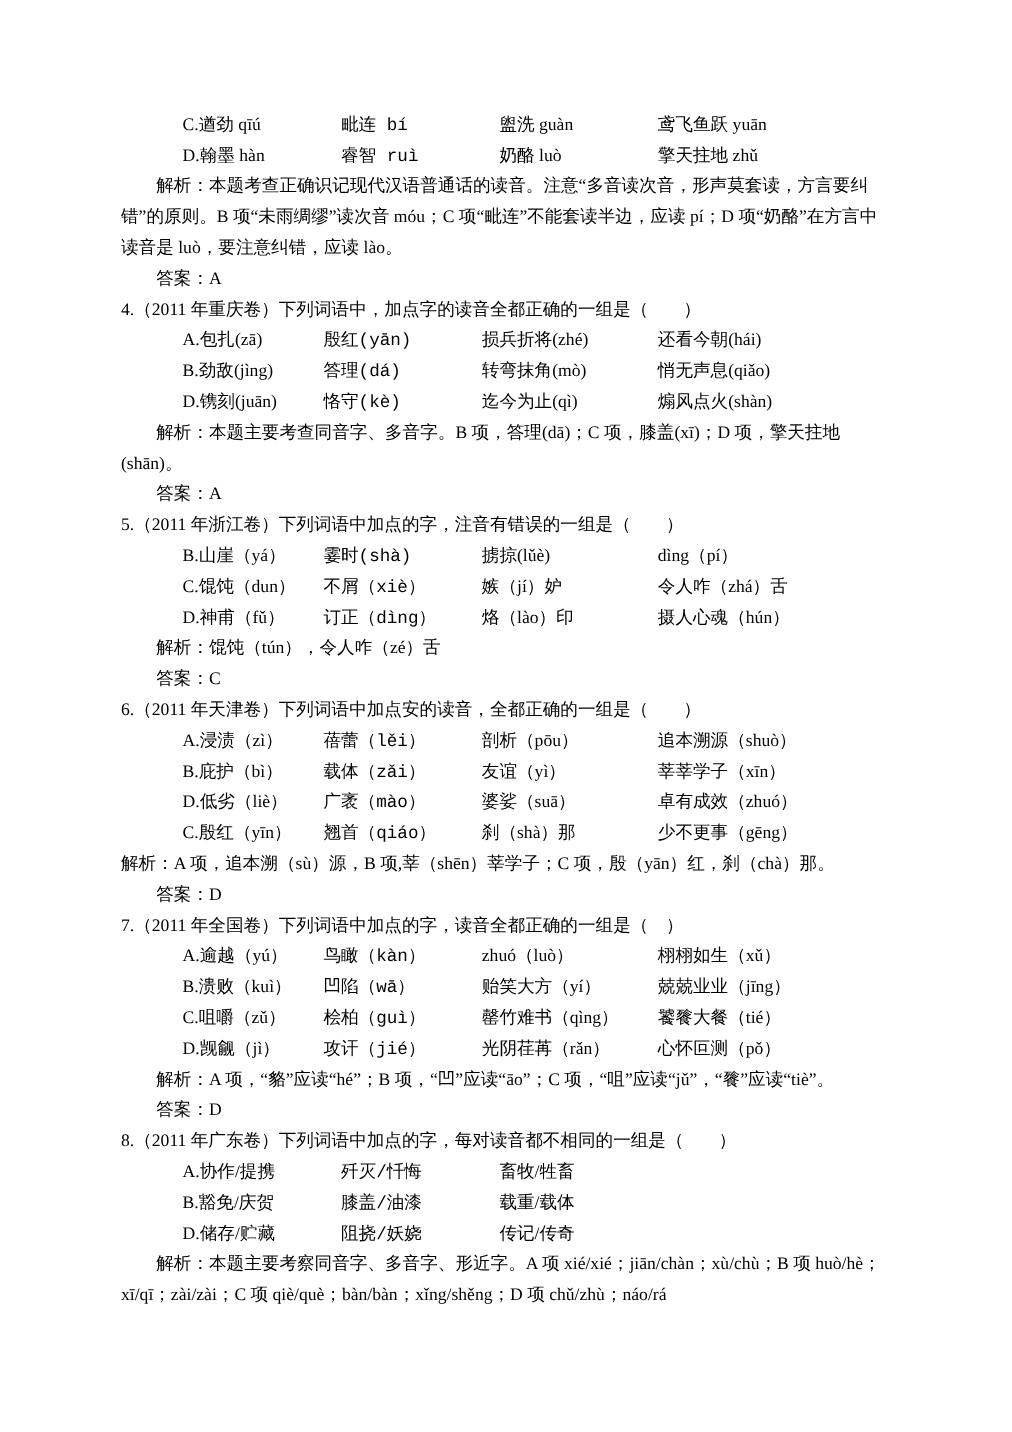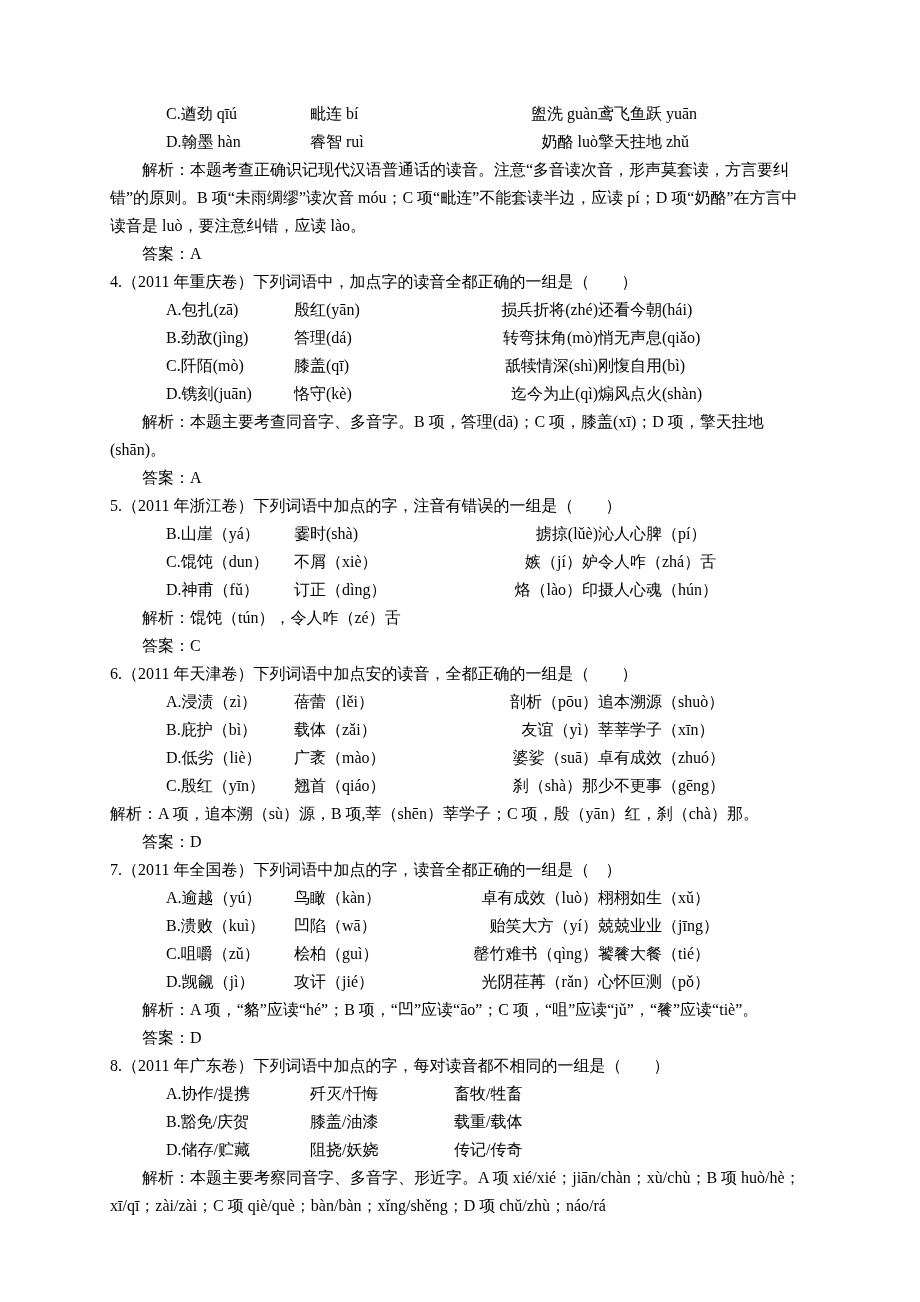--- a/index.html
+++ b/index.html
@@ -19,22 +19,22 @@
   }
   .opt-group {
     padding-left: 3.5em;
   }
   .opt-row {
     display: flex;
     white-space: nowrap;
   }
   .opt-row > span { display: inline-block; }
   .col-a { width: 9em; }
-  .col-b { width: 9em; }
-  .col-c { width: 9em; text-align: right; }
+  .col-b { width: 9em; font-family: Liberation Mono, monospace; }
+  .col-c { width: 9em; }
   .col-d { width: auto; }
   .w8  .col-a { width: 8em; } .w8  .col-b { width: 9em; } .w8  .col-c { width: 10em; }
   .w9  .col-a { width: 9em; } .w9  .col-b { width: 9em; } .w9  .col-c { width: 9em; }
   .explain { text-indent: 2em; }
   .hang { padding-left: 1em; text-indent: -1em; }
   .q-lead { }
   .opt3 .col-a { width: 9em; }
   .opt3 .col-b { width: 9em; }
   .opt3 .col-c { width: auto; }
 </style>
@@ -68,42 +68,36 @@
       <span class="col-c">损兵折将(zhé)</span>
       <span class="col-d">还看今朝(hái)</span>
     </div>
     <div class="opt-row">
       <span class="col-a">B.劲敌(jìng)</span>
       <span class="col-b">答理(dá)</span>
       <span class="col-c">转弯抹角(mò)</span>
       <span class="col-d">悄无声息(qiǎo)</span>
     </div>
     <div class="opt-row">
-      <span class="col-a">C.阡陌(mò)</span>
-      <span class="col-b">膝盖(qī)</span>
-      <span class="col-c">舐犊情深(shì)</span>
-      <span class="col-d">刚愎自用(bì)</span>
-    </div>
-    <div class="opt-row">
       <span class="col-a">D.镌刻(juān)</span>
       <span class="col-b">恪守(kè)</span>
       <span class="col-c">迄今为止(qì)</span>
       <span class="col-d">煽风点火(shàn)</span>
     </div>
   </div>
   <div class="explain">解析：本题主要考查同音字、多音字。B 项，答理(dā)；C 项，膝盖(xī)；D 项，擎天拄地(shān)。</div>
   <div class="explain">答案：A</div>
 
   <div class="q-lead">5.（2011 年浙江卷）下列词语中加点的字，注音有错误的一组是（　　）</div>
   <div class="opt-group w8">
     <div class="opt-row">
       <span class="col-a">B.山崖（yá）</span>
       <span class="col-b">霎时(shà)</span>
       <span class="col-c">掳掠(lǔè)</span>
-      <span class="col-d">沁人心脾（pí）</span>
+      <span class="col-d">dìng（pí）</span>
     </div>
     <div class="opt-row">
       <span class="col-a">C.馄饨（dun）</span>
       <span class="col-b">不屑（xiè）</span>
       <span class="col-c">嫉（jí）妒</span>
       <span class="col-d">令人咋（zhá）舌</span>
     </div>
     <div class="opt-row">
       <span class="col-a">D.神甫（fǔ）</span>
       <span class="col-b">订正（dìng）</span>
@@ -142,21 +136,21 @@
     </div>
   </div>
   <div class="explain hang">解析：A 项，追本溯（sù）源，B 项,莘（shēn）莘学子；C 项，殷（yān）红，刹（chà）那。</div>
   <div class="explain">答案：D</div>
 
   <div class="q-lead">7.（2011 年全国卷）下列词语中加点的字，读音全都正确的一组是（　）</div>
   <div class="opt-group w8">
     <div class="opt-row">
       <span class="col-a">A.逾越（yú）</span>
       <span class="col-b">鸟瞰（kàn）</span>
-      <span class="col-c">卓有成效（luò）</span>
+      <span class="col-c">zhuó（luò）</span>
       <span class="col-d">栩栩如生（xǔ）</span>
     </div>
     <div class="opt-row">
       <span class="col-a">B.溃败（kuì）</span>
       <span class="col-b">凹陷（wā）</span>
       <span class="col-c">贻笑大方（yí）</span>
       <span class="col-d">兢兢业业（jīng）</span>
     </div>
     <div class="opt-row">
       <span class="col-a">C.咀嚼（zǔ）</span>

